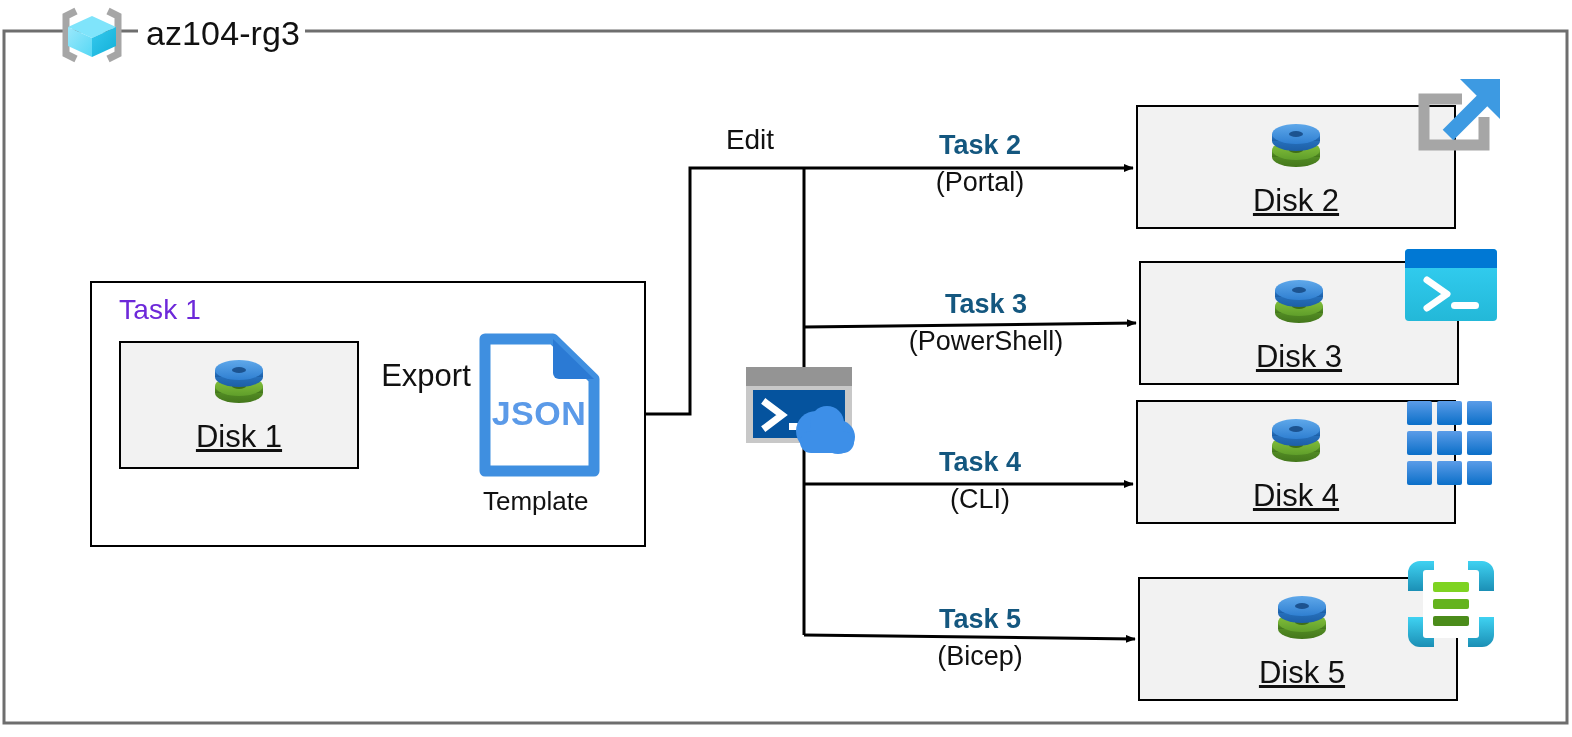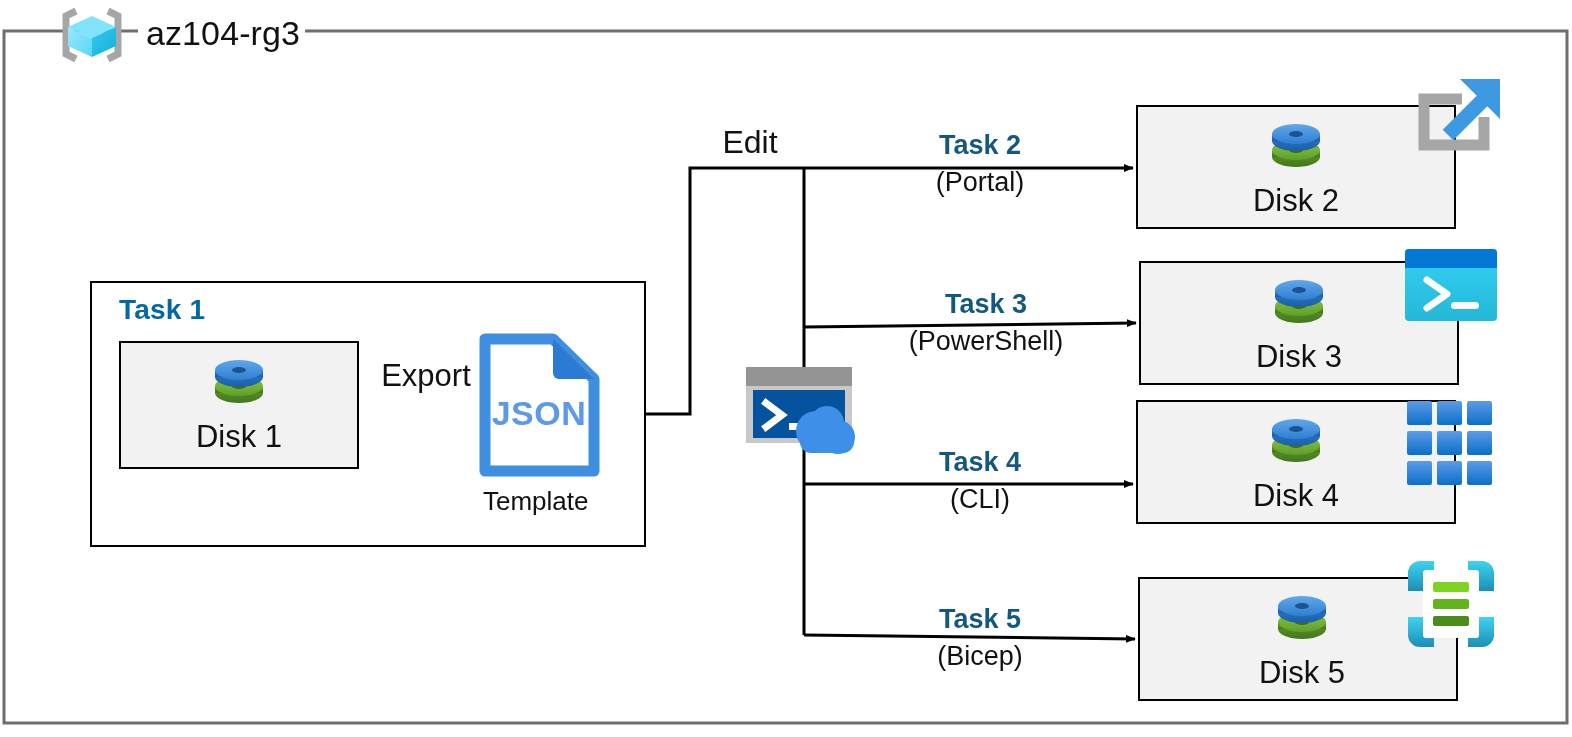--- a/index.html
+++ b/index.html
@@ -14,51 +14,51 @@
   .rg-label{
     left:146px; top:14px; font-size:34px; color:#111; letter-spacing:.1px;
   }
 
   
   .task1-box{
     left:90px; top:281px; width:556px; height:266px;
     border:2px solid #000; background:#fff; box-sizing:border-box;
   }
   .task1-title{
-    left:119px; top:294px; font-size:28px; font-weight:bold; color:#0369a1;
+    left:119px; top:294px; font-size:28px; font-weight:normal; color:#6d28d9;
     letter-spacing:.2px;
   }
 
   
   .diskbox{
     background:#f2f2f2; border:2.5px solid #000; box-sizing:border-box;
     display:flex; flex-direction:column; align-items:center; justify-content:flex-start;
   }
   .diskbox .dlabel{
-    font-size:31px; color:#111; line-height:1; margin-top:2px;
+    font-size:31px; color:#111; line-height:1; margin-top:2px;text-decoration:underline;
   }
   .disk-icon{ margin-top:10px; }
 
   
   .disk1{ left:119px; top:341px; width:240px; height:128px; }
   
   .disk2{ left:1136px; top:105px; width:320px; height:124px; }
   .disk3{ left:1139px; top:261px; width:320px; height:124px; }
   .disk4{ left:1136px; top:400px; width:320px; height:124px; }
   .disk5{ left:1138px; top:577px; width:320px; height:124px;padding-left:8px; }
 
   
   .tpl-caption{ left:483px; top:486px; width:142px; font-size:26px; }
 
   
   .edge-label{ text-align:center; }
   .edge-top{ font-size:27px; font-weight:bold; color:#14577f; line-height:1.05; }
   .edge-bot{ font-size:27px; color:#111; line-height:1.05; }
   .lbl-export{ left:366px; top:358px; width:120px; text-align:center; font-size:31px; }
-  .lbl-edit{ left:700px; top:124px; width:100px; text-align:center; font-size:32px; }
+  .lbl-edit{ left:700px; top:124px; width:100px; text-align:center; font-size:28px; }
 
   .lbl-t2{ left:855px; top:131px; width:250px; }
   .lbl-t3{ left:858px; top:290px; width:256px; }
   .lbl-t4{ left:855px; top:448px; width:250px; }
   .lbl-t5{ left:855px; top:605px; width:250px; }
   .lbl-t2 .edge-bot,.lbl-t3 .edge-bot,.lbl-t4 .edge-bot,.lbl-t5 .edge-bot{ margin-top:9px; }
 
   
   .icon-abs{ line-height:0; }
   .ic-rg{ left:50px; top:2px; }

